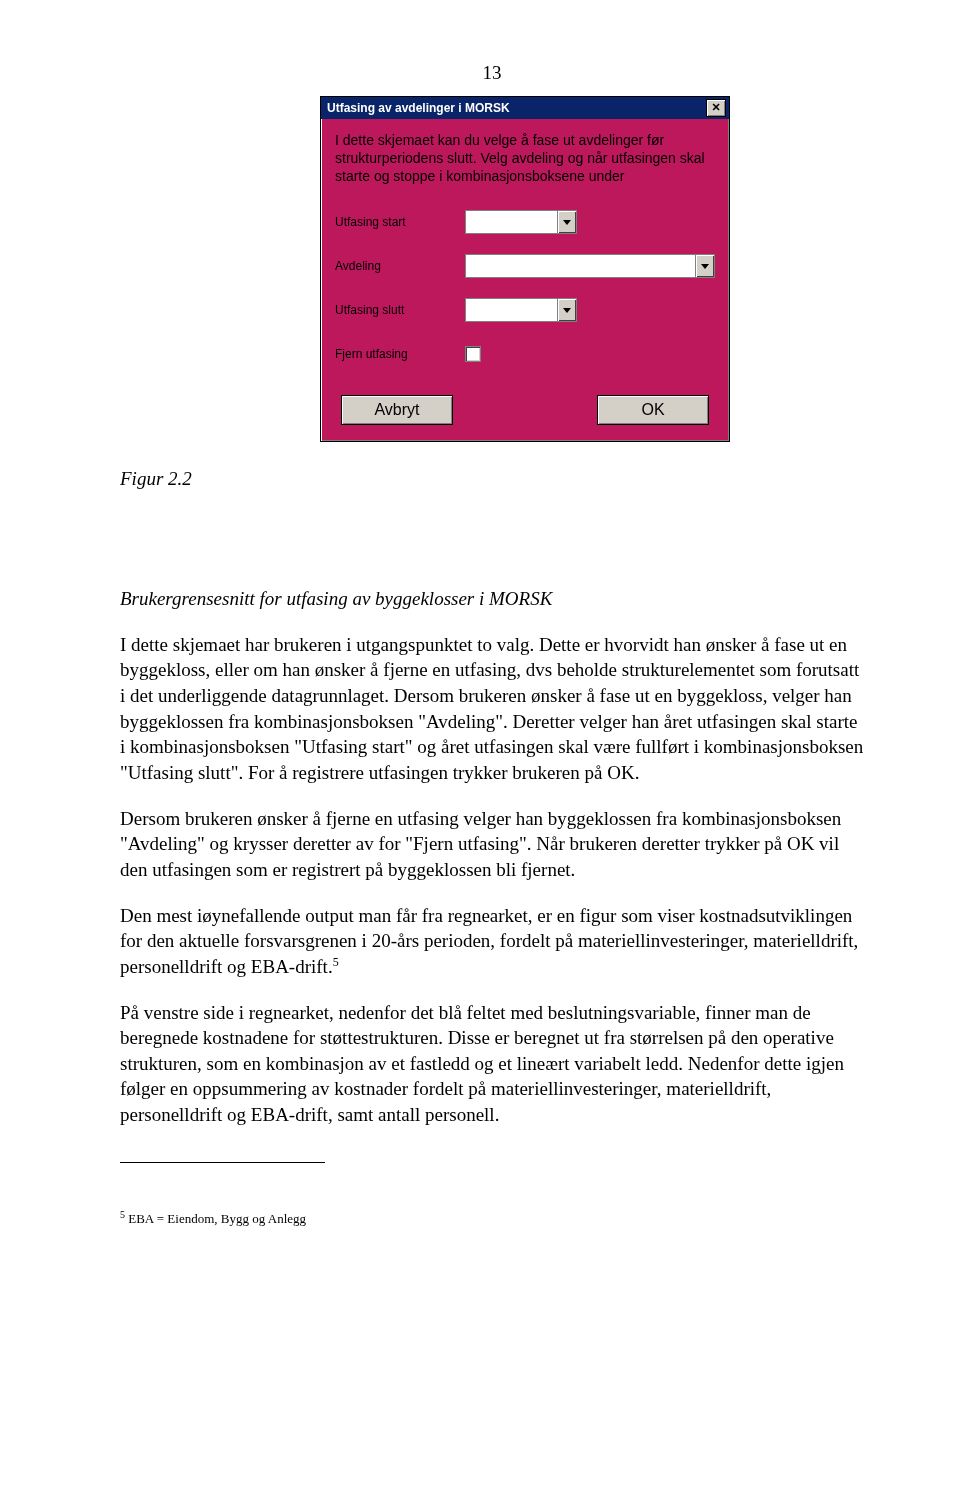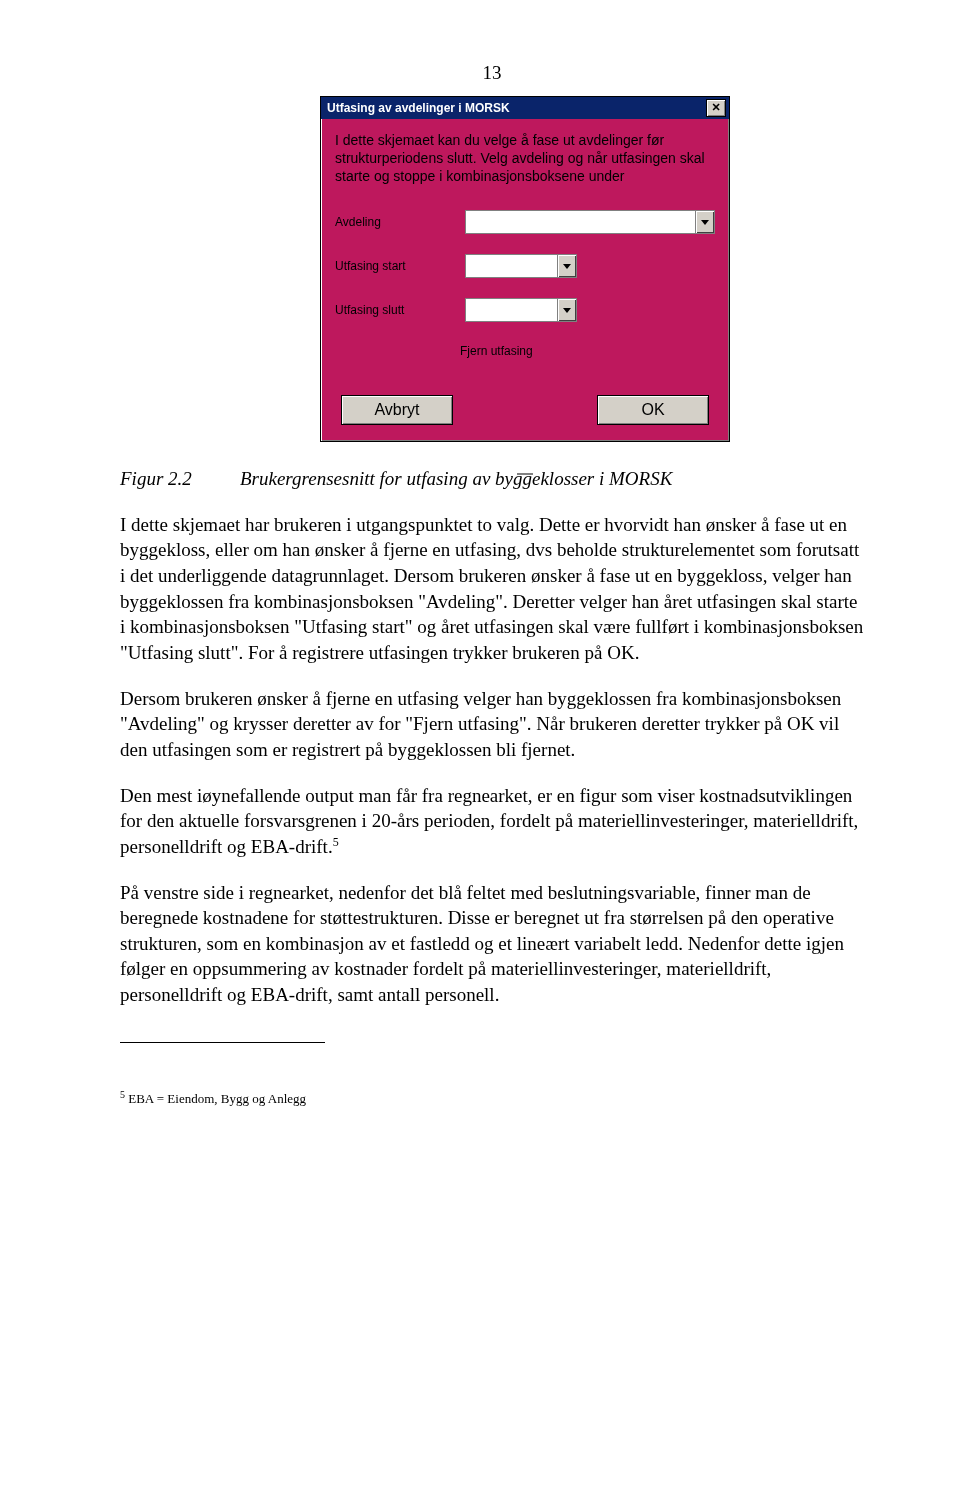--- a/index.html
+++ b/index.html
@@ -19,20 +19,21 @@
   .page-number {
     text-align: center;
     font-size: 19px;
     margin-bottom: 4px;
   }
   p { margin: 0 0 20px 0; }
   .caption-row {
     display: flex;
     font-style: italic;
     margin: 24px 0 20px 0;
+    flex-direction: column;
   }
   .caption-row .fig-label { width: 120px; flex: 0 0 120px; }
   .caption-row .fig-text { flex: 1; }
   .fn-sep {
     width: 205px;
     border: none;
     border-top: 1px solid #000;
     margin: 34px 0 4px 0;
   }
   .footnote { font-size: 13px; line-height: 1.3; margin-top: 48px; }
@@ -152,34 +153,34 @@
       <div class="titlebar">
         <span class="title-text">Utfasing av avdelinger i MORSK</span>
         <div class="win-btn">
           <span>✕</span>
         </div>
       </div>
       <div class="dlg-body">
         <div class="intro">I dette skjemaet kan du velge å fase ut avdelinger før strukturperiodens slutt. Velg avdeling og når utfasingen skal starte og stoppe i kombinasjonsboksene under</div>
 
         <div class="form-row">
-          <div class="lbl">Avdeling</div>
-          <div class="combo">
+          <div class="lbl">Utfasing start</div>
+          <div class="combo" style="flex:0 0 110px;">
             <div class="combo-text"></div>
             <div class="combo-btn">
               <svg width="8" height="5">
                   <polygon points="0,0 8,0 4,5" fill="#000"></polygon>
                 </svg>
             </div>
           </div>
         </div>
 
         <div class="form-row">
-          <div class="lbl">Utfasing start</div>
-          <div class="combo" style="flex:0 0 110px;">
+          <div class="lbl">Avdeling</div>
+          <div class="combo">
             <div class="combo-text"></div>
             <div class="combo-btn">
               <svg width="8" height="5">
                   <polygon points="0,0 8,0 4,5" fill="#000"></polygon>
                 </svg>
             </div>
           </div>
         </div>
 
         <div class="form-row">
@@ -187,21 +188,21 @@
           <div class="combo" style="flex:0 0 110px;">
             <div class="combo-text"></div>
             <div class="combo-btn">
               <svg width="8" height="5">
                   <polygon points="0,0 8,0 4,5" fill="#000"></polygon>
                 </svg>
             </div>
           </div>
         </div>
 
-        <div class="form-row" style="flex-direction:column;">
+        <div class="form-row" style="">
           <div class="lbl">Fjern utfasing</div>
           <div class="checkbox"></div>
         </div>
 
         <div class="btn-row">
           <div class="btn">
             <span>Avbryt</span>
           </div>
           <div class="btn">
             <span>OK</span>

